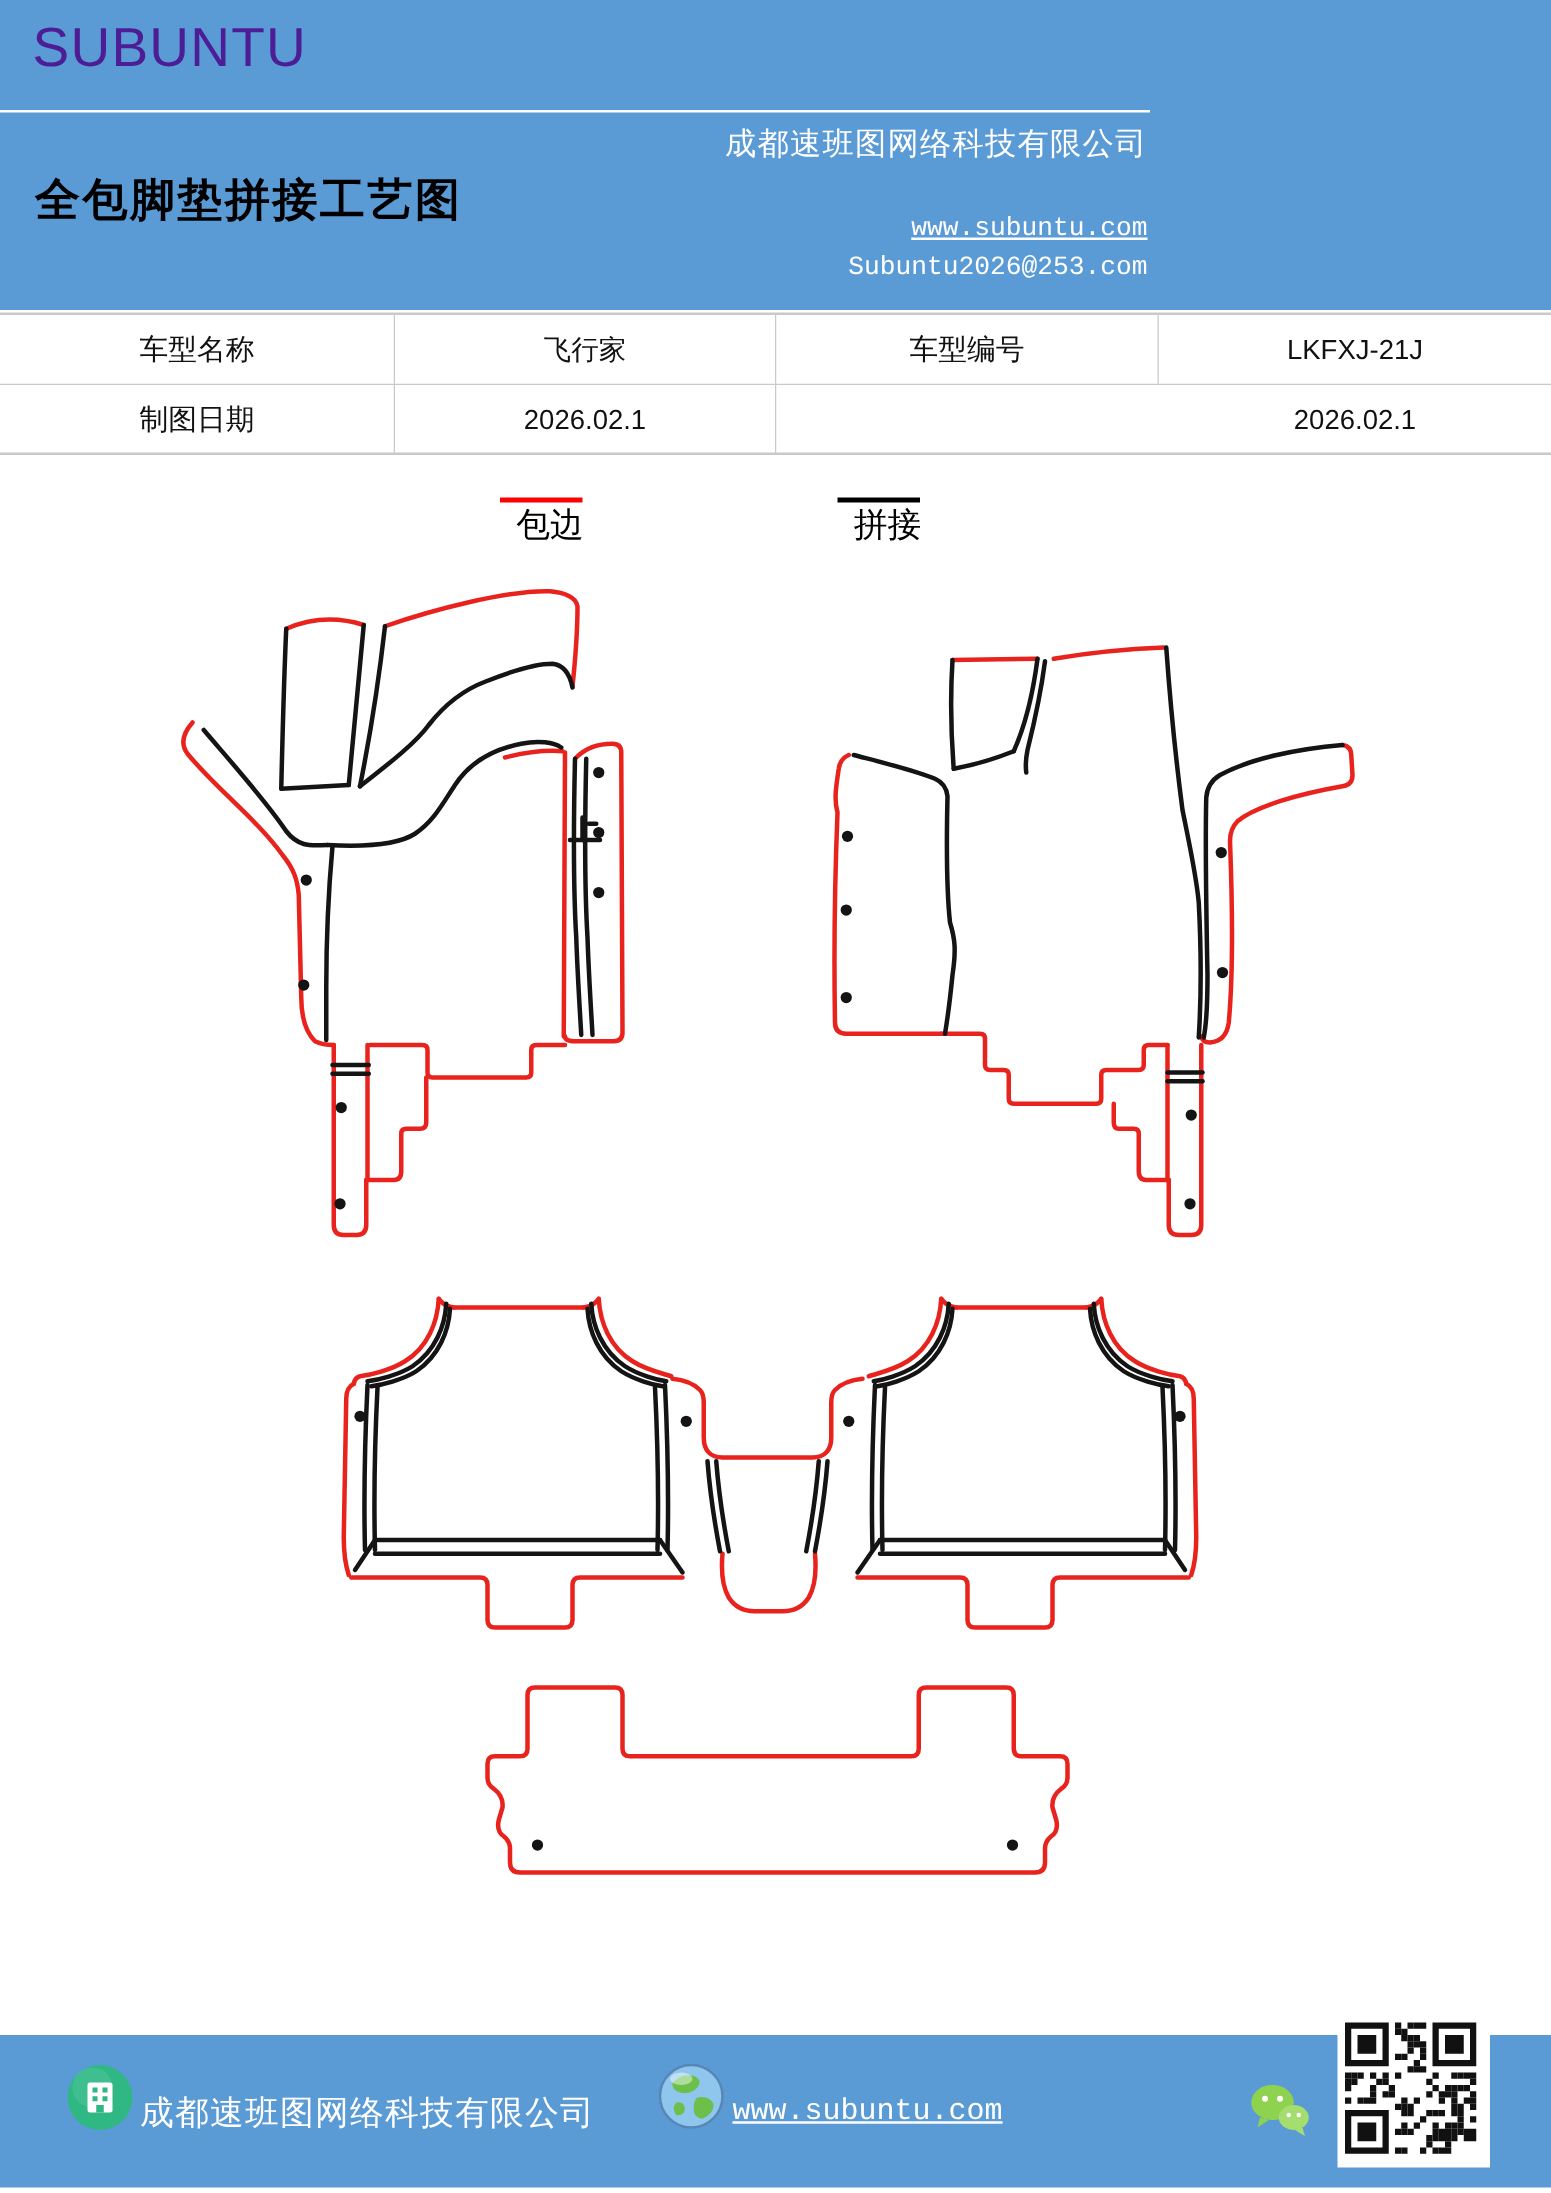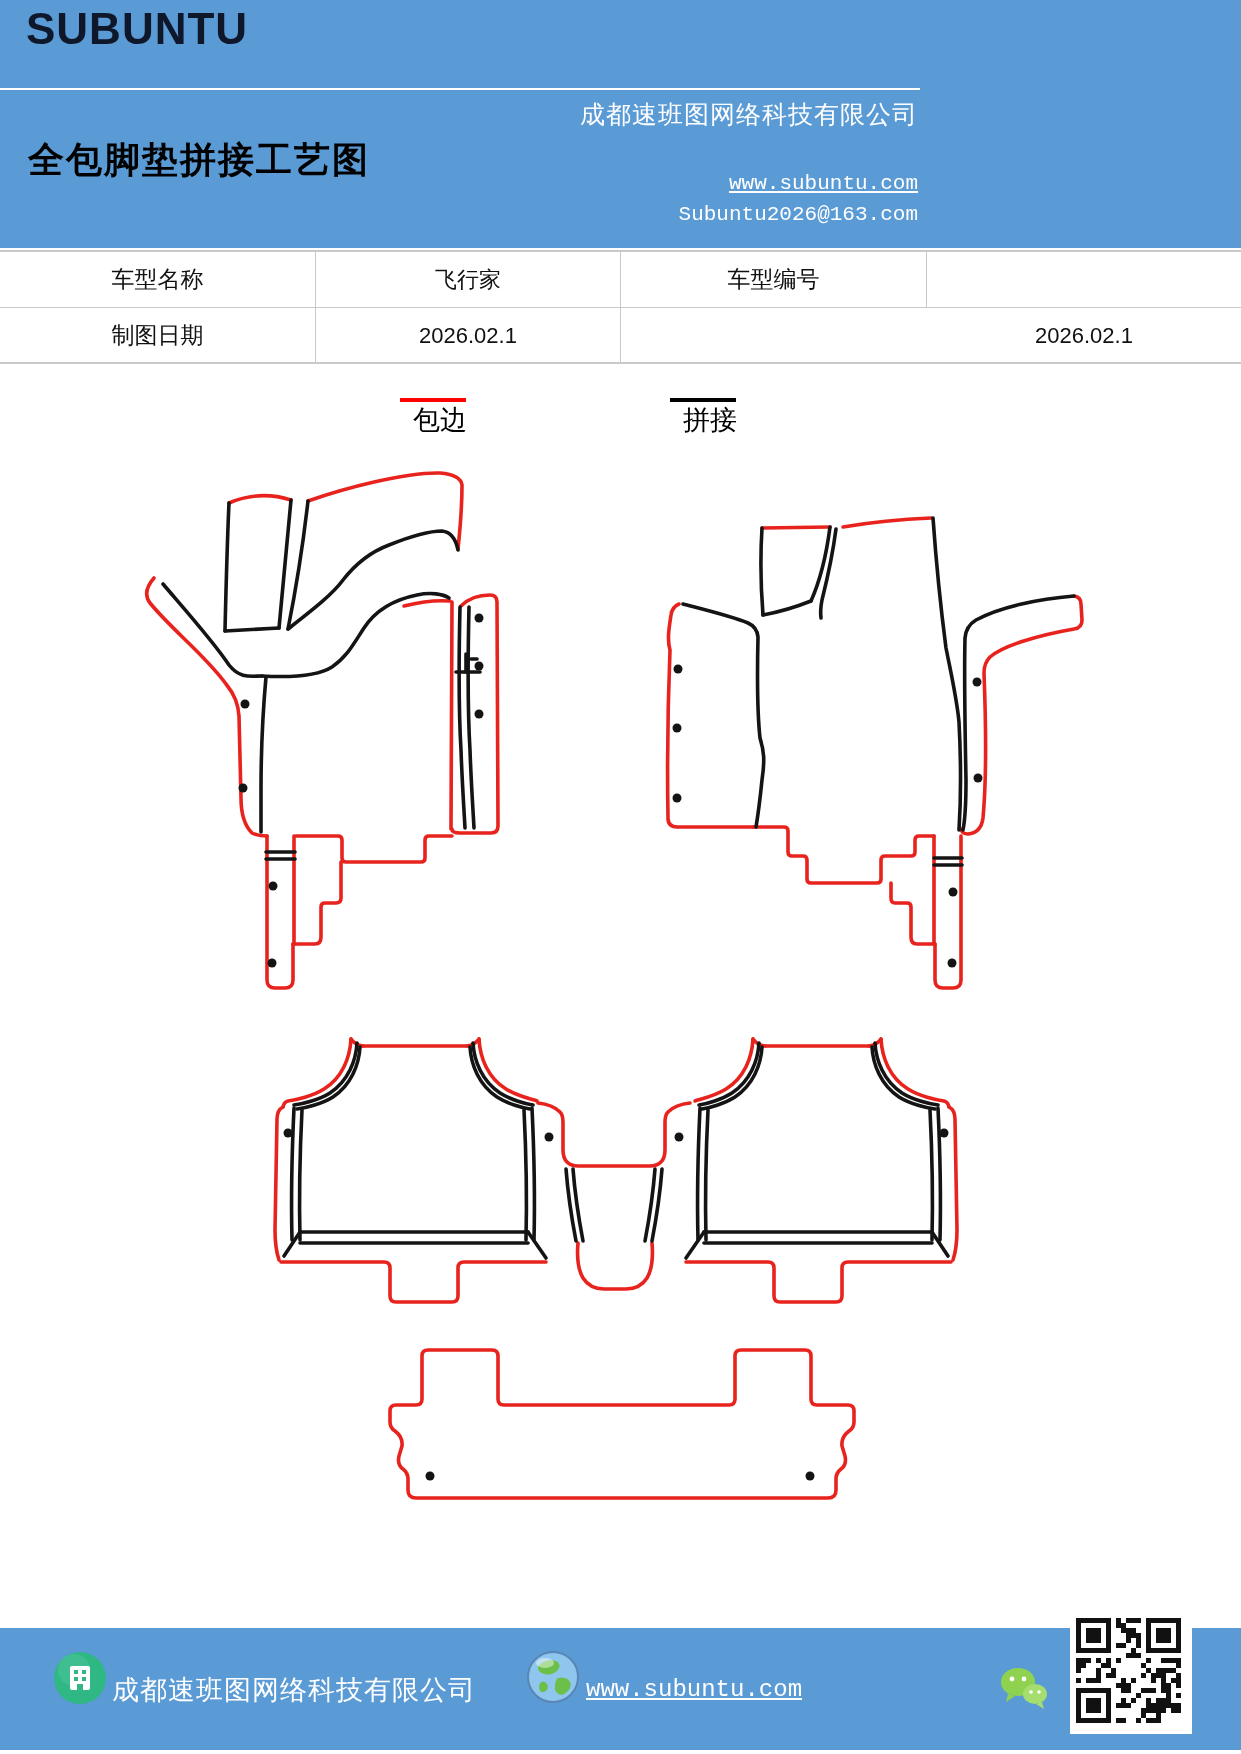--- a/index.html
+++ b/index.html
@@ -1,20 +1,20 @@
 <!DOCTYPE html>
 <html><head>
 <meta charset="utf-8">
 <style>
   html,body{margin:0;padding:0;background:#ffffff;}
   #page{position:relative;width:1241px;height:1754px;background:#ffffff;overflow:hidden;
         font-family:"Liberation Sans", sans-serif;}
   
   #header{position:absolute;left:0;top:0;width:1241px;height:248px;background:#5b9bd5;}
-  #brand{position:absolute;left:26px;top:4px;color:#0f172a;font-size:44px;font-weight:700;
+  #brand{position:absolute;left:26px;top:14px;color:#4c1d95;font-size:44px;font-weight:400;
          letter-spacing:1px;}
   #header-rule{position:absolute;left:0;top:88px;width:920px;height:2px;background:#ffffff;}
   #doc-title{position:absolute;left:28px;top:136px;color:#000000;font-size:36px;font-weight:700;
              letter-spacing:2px;}
   #header-company{position:absolute;right:323px;top:98px;color:#ffffff;font-size:25px;
                   letter-spacing:1px;}
   #header-links{position:absolute;right:323px;top:168px;text-align:right;color:#ffffff;
                 font-family:"Liberation Mono", monospace;font-size:21px;line-height:31px;}
   #header-links a{color:#ffffff;text-decoration:underline;}
   #header-email{text-decoration:none;}
@@ -64,29 +64,30 @@
 
 <div id="page">
 
   <div id="header">
     <div id="brand">SUBUNTU</div>
     <div id="header-rule"></div>
     <div id="doc-title">全包脚垫拼接工艺图</div>
     <div id="header-company">成都速班图网络科技有限公司</div>
     <div id="header-links">
       <div><a href="#">www.subuntu.com</a></div>
-      <div id="header-email">Subuntu2026@163.com</div>
+      <div id="header-email">Subuntu2026@253.com</div>
     </div>
   </div>
 
   <div id="info-table">
     <div class="tbl-row r0">
       <div class="tbl-cell c0 label">车型名称</div>
       <div class="tbl-cell c1 value">飞行家</div>
       <div class="tbl-cell c2 label">车型编号</div>
+      <div class="tbl-cell c3 value">LKFXJ-21J</div>
     </div>
     <div class="tbl-row r1">
       <div class="tbl-cell c0 label">制图日期</div>
       <div class="tbl-cell c1 value">2026.02.1</div>
       <div class="tbl-cell c3 value">2026.02.1</div>
     </div>
   </div>
 
   <div id="legend">
     <div class="legend-item" id="legend-item-bianbian">

